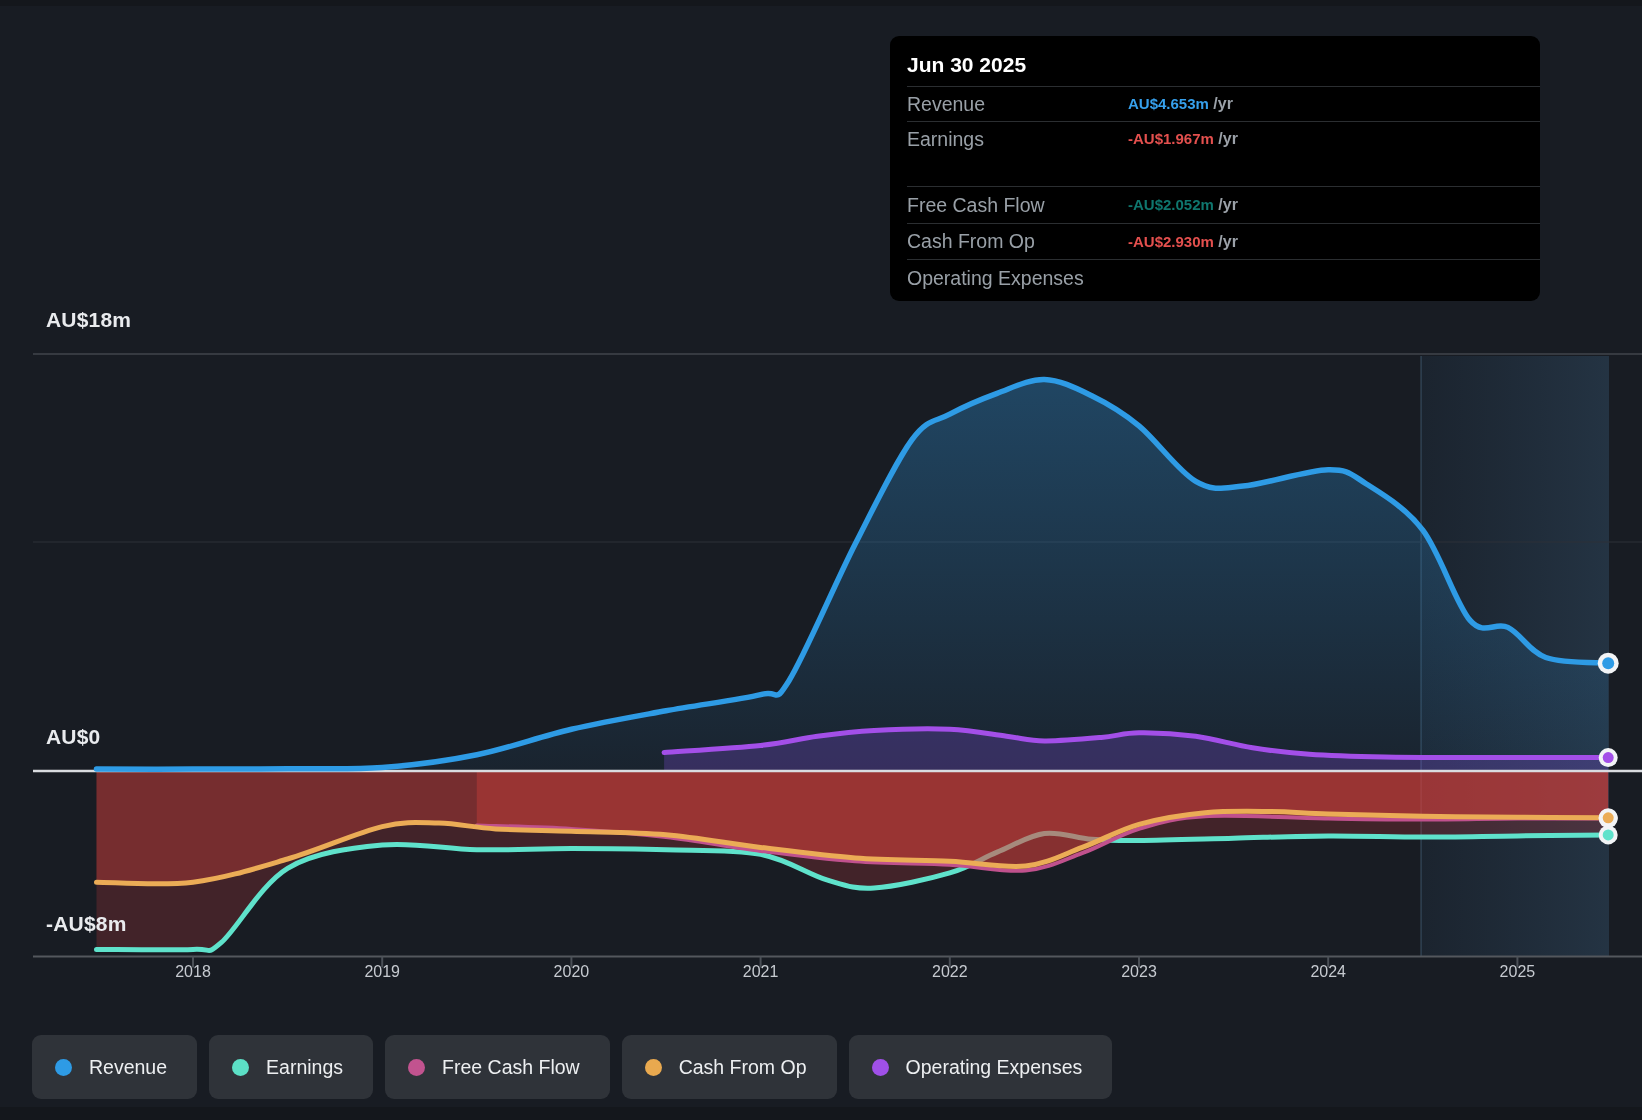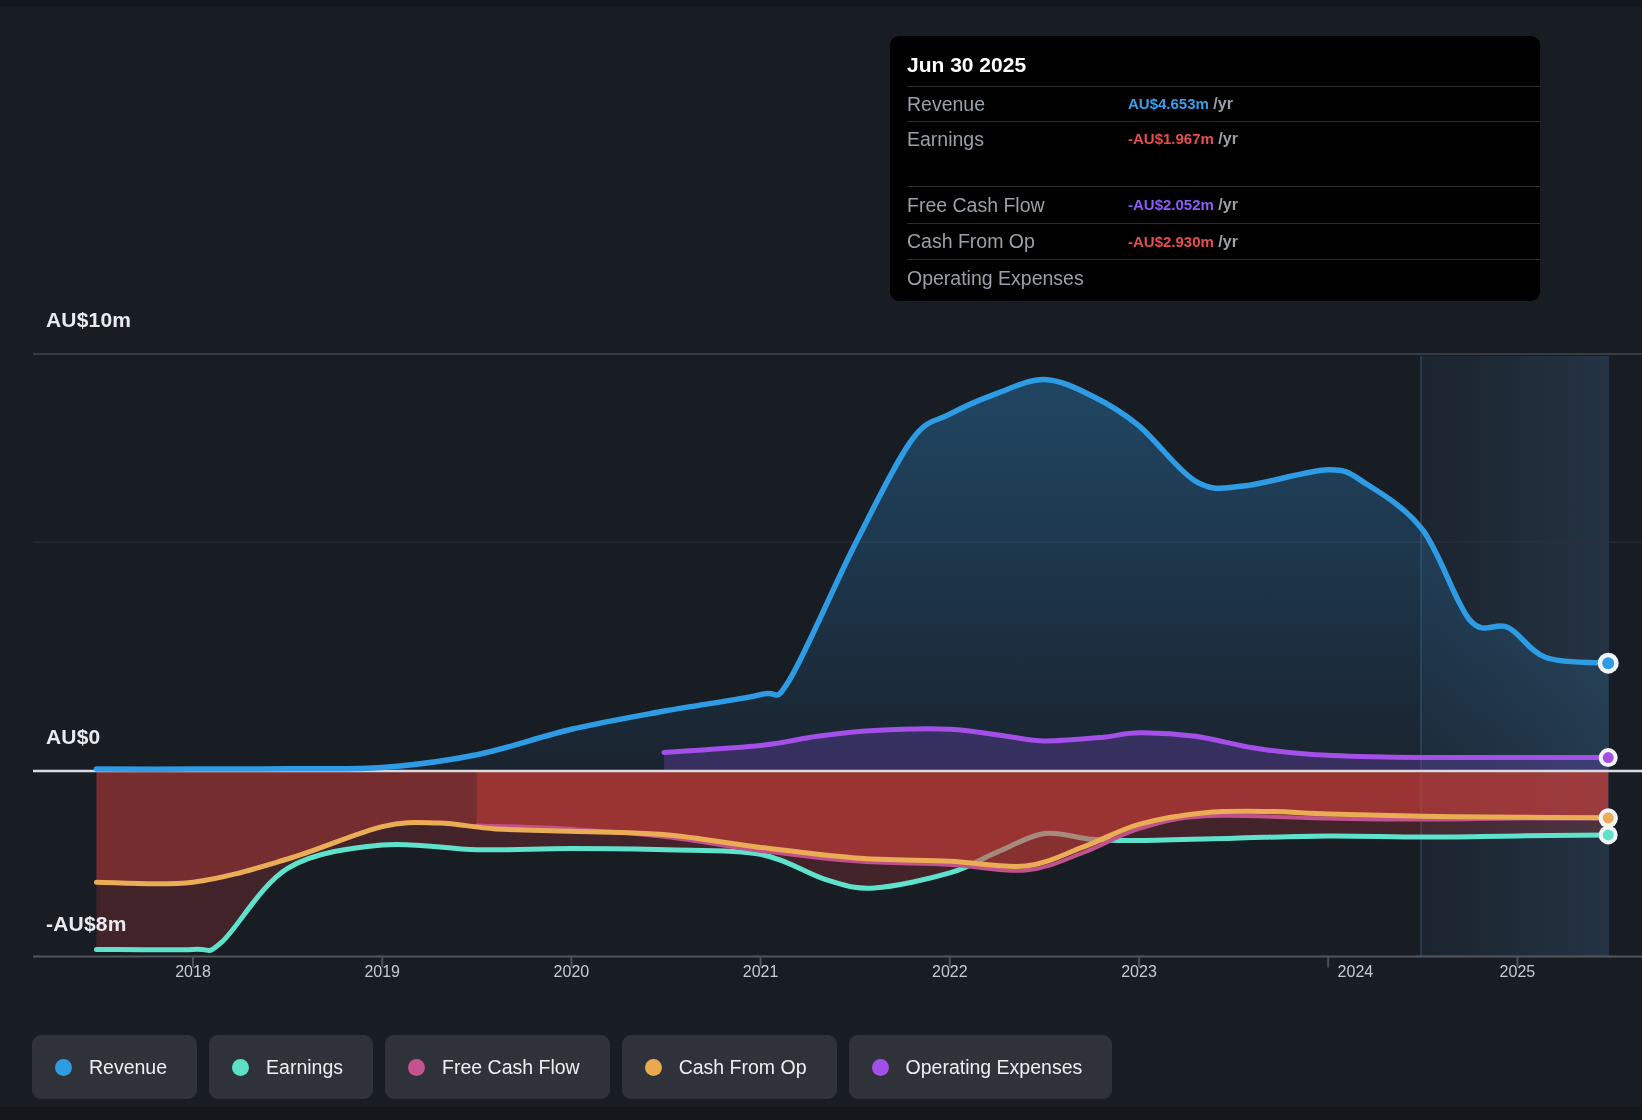--- a/index.html
+++ b/index.html
@@ -77,48 +77,48 @@
       <circle cx="1608.2" cy="818.5" r="9.5" fill="#f2f4f6"></circle>
       <circle cx="1608.2" cy="818.5" r="5.5" fill="#c0518d"></circle>
       <circle cx="1608.2" cy="817.8" r="9.5" fill="#f2f4f6"></circle>
       <circle cx="1608.2" cy="817.8" r="5.5" fill="#ebac56"></circle>
       <circle cx="1608.2" cy="757.6" r="9.5" fill="#f2f4f6"></circle>
       <circle cx="1608.2" cy="757.6" r="5.5" fill="#a34fe8"></circle>
       <circle cx="1608.2" cy="663.2" r="10.5" fill="#f2f4f6"></circle>
       <circle cx="1608.2" cy="663.2" r="6" fill="#2e9be5"></circle>
     </svg>
 
-  <div class="ylabel y18">AU$10m</div>
+  <div class="ylabel y18">AU$18m</div>
   <div class="ylabel y0">AU$0</div>
   <div class="ylabel ym8">-AU$8m</div>
 
   <div class="xlabel" style="left: 148px;">2018</div>
   <div class="xlabel" style="left: 337.2px;">2019</div>
   <div class="xlabel" style="left: 526.4px;">2020</div>
   <div class="xlabel" style="left: 715.6px;">2021</div>
   <div class="xlabel" style="left: 904.8px;">2022</div>
   <div class="xlabel" style="left: 1094px;">2023</div>
-  <div class="xlabel" style="left: 1283.2px; text-align: right;">2024</div>
+  <div class="xlabel" style="left: 1283.2px;">2024</div>
   <div class="xlabel" style="left: 1472.4px;">2025</div>
 
   <div id="tooltip">
     <div class="title">Jun 30 2025</div>
     <div class="trow h34">
       <span class="lab">Revenue</span>
       <span><span class="val" style="color: rgb(54, 160, 236);">AU$4.653m</span><span class="sfx"> /yr</span></span>
     </div>
     <div class="trow h64 dual">
       <span class="lab">Earnings</span>
       <span class="val-wrap">
           <div style="line-height:34px;"><span class="val" style="color: rgb(228, 80, 78);">-AU$1.967m</span><span class="sfx"> /yr</span></div>
       </span>
     </div>
     <div class="trow h36">
       <span class="lab">Free Cash Flow</span>
-      <span><span class="val" style="color: #8b5cf6;">-AU$2.052m</span><span class="sfx"> /yr</span></span>
+      <span><span class="val" style="color: #0f766e;">-AU$2.052m</span><span class="sfx"> /yr</span></span>
     </div>
     <div class="trow h35">
       <span class="lab">Cash From Op</span>
       <span><span class="val" style="color: rgb(228, 80, 78);">-AU$2.930m</span><span class="sfx"> /yr</span></span>
     </div>
     <div class="trow h36">
       <span class="lab">Operating Expenses</span>
     </div>
   </div>
 

